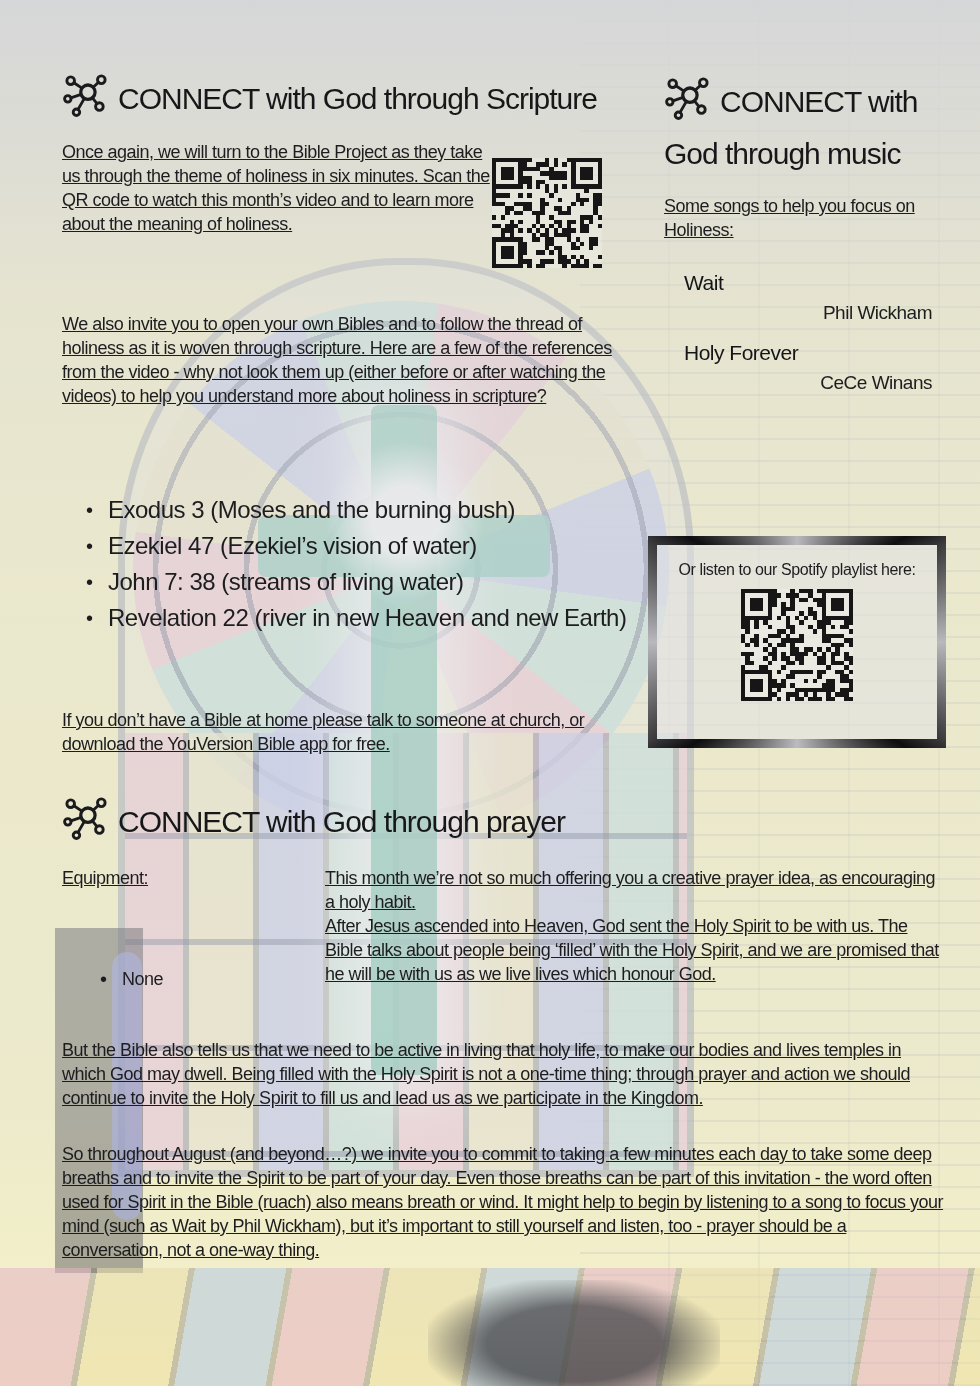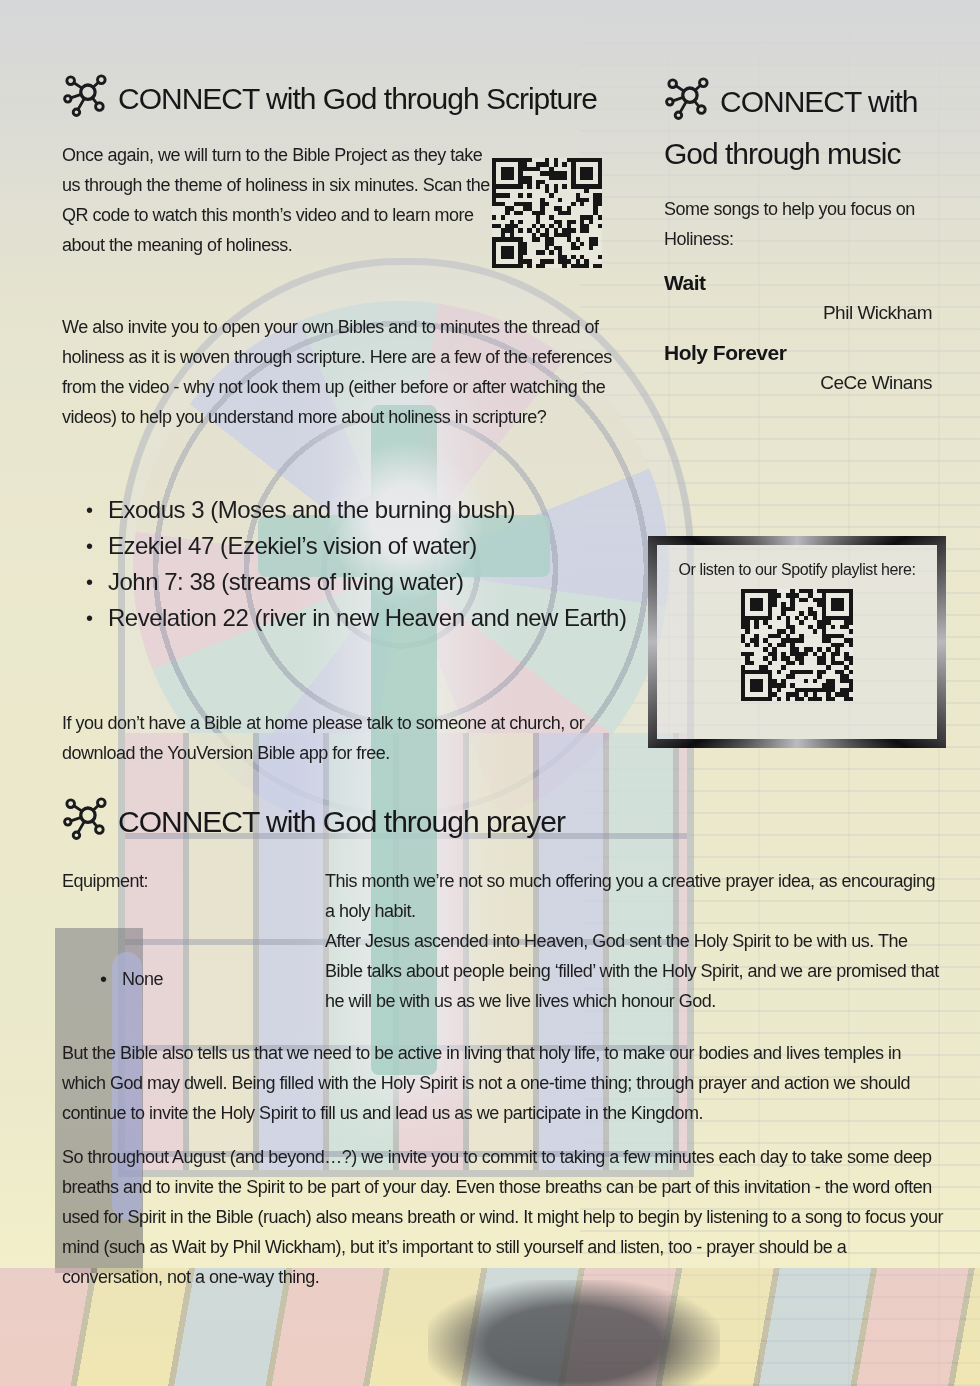--- a/index.html
+++ b/index.html
@@ -40,40 +40,40 @@
     background:
       repeating-linear-gradient(100deg, rgba(233,168,190,.55) 0 90px, rgba(70,60,65,.32) 90px 96px, rgba(238,223,150,.55) 96px 186px, rgba(70,60,65,.32) 186px 192px, rgba(158,190,236,.5) 192px 282px, rgba(70,60,65,.32) 282px 288px);}
   .bg-floor-dark{left:428px;top:1280px;width:292px;height:106px;
     background:radial-gradient(ellipse at 50% 60%, rgba(32,32,36,.78) 0 42%, rgba(32,32,36,0) 75%);}
   .bg-veil{inset:0;
     background:linear-gradient(180deg, rgba(212,213,217,.96) 0%, rgba(212,213,217,.80) 10%, rgba(212,213,217,.58) 22%, rgba(211,212,216,.45) 45%, rgba(211,212,216,.42) 78%, rgba(212,212,217,.28) 92%, rgba(211,211,215,.18) 100%);}
 
   
   .h{margin:0;font-weight:normal;font-size:30px;letter-spacing:-1px;color:#171719;white-space:nowrap;}
   .net-icon{display:inline-block;width:48px;height:44px;margin-right:8px;vertical-align:-9px;}
-  .body{margin:0;font-size:18px;line-height:30px;letter-spacing:-0.5px;color:#1d1d1f;}
+  .body{margin:0;font-size:18px;line-height:24px;letter-spacing:-0.5px;color:#1d1d1f;text-decoration:underline;}
   .abs{position:absolute;}
 
   
   .scripture-title{left:62px;top:74px;}
   .scripture-p1{left:62px;top:140px;width:428px;}
   .qr{background:rgba(255,255,255,.22);}
   .qr-video{left:492px;top:158px;width:110px;height:110px;}
   .scripture-p2{left:62px;top:312px;width:578px;}
   .refs{left:84px;top:492px;margin:0;padding:0;list-style:none;}
   .refs li{position:relative;padding-left:24px;font-size:24px;line-height:36px;letter-spacing:-0.5px;}
   .refs li::before{content:"\2022";position:absolute;left:2px;font-size:20px;}
   .scripture-closing{left:62px;top:708px;width:548px;}
 
   
   .music-title{left:664px;top:76px;width:300px;white-space:normal;line-height:52px;}
   .music-title .t{white-space:pre-line;}
   .music-intro{left:664px;top:194px;width:258px;}
   .songs{left:664px;top:268px;width:268px;}
-  .song-title{font-size:21px;font-weight:bold;line-height:30px;letter-spacing:-0.5px;color:#151517;}
+  .song-title{font-size:21px;font-weight:normal;line-height:30px;letter-spacing:-0.5px;color:#151517;margin-left:20px;}
   .song-artist{font-size:19px;line-height:30px;letter-spacing:-0.5px;text-align:right;margin-bottom:10px;}
   .spotify-box{left:648px;top:536px;width:298px;height:212px;box-sizing:border-box;
     border:9px solid;
     border-image:conic-gradient(from 0deg,#b9b9bd 0deg,#0e0e10 45deg,#b9b9bd 90deg,#0e0e10 135deg,#bcbcc0 180deg,#0e0e10 225deg,#b9b9bd 270deg,#0e0e10 315deg,#b9b9bd 360deg) 14;
     background:rgba(226,226,229,.55);
     display:flex;flex-direction:column;align-items:center;}
   .spotify-label{margin:14px 0 8px 0;font-size:16px;line-height:22px;letter-spacing:-0.4px;white-space:nowrap;}
   .qr-spotify{position:relative;width:112px;height:112px;}
 
   
@@ -423,21 +423,21 @@
           <rect x="10" y="24" width="1" height="1"></rect>
           <rect x="11" y="24" width="1" height="1"></rect>
           <rect x="16" y="24" width="1" height="1"></rect>
           <rect x="18" y="24" width="1" height="1"></rect>
           <rect x="19" y="24" width="1" height="1"></rect>
           <rect x="20" y="24" width="1" height="1"></rect>
           <rect x="21" y="24" width="1" height="1"></rect>
           <rect x="23" y="24" width="1" height="1"></rect>
           <rect x="24" y="24" width="1" height="1"></rect>
         </svg></div>
-    <p class="body abs scripture-p2">We also invite you to open your own Bibles and to minutes the thread of holiness as it is woven through scripture. Here are a few of the references from the video - why not look them up (either before or after watching the videos) to help you understand more about holiness in scripture?</p>
+    <p class="body abs scripture-p2">We also invite you to open your own Bibles and to follow the thread of holiness as it is woven through scripture. Here are a few of the references from the video - why not look them up (either before or after watching the videos) to help you understand more about holiness in scripture?</p>
     <ul class="refs abs" id="refs-list">
         <li>Exodus 3 (Moses and the burning bush)</li>
         <li>Ezekiel 47 (Ezekiel’s vision of water)</li>
         <li>John 7: 38 (streams of living water)</li>
         <li>Revelation 22 (river in new Heaven and new Earth)</li>
       </ul>
     <p class="body abs scripture-closing">If you don’t have a Bible at home please talk to someone at church, or download the YouVersion Bible app for free.</p>
   </section>
 
   <section>

